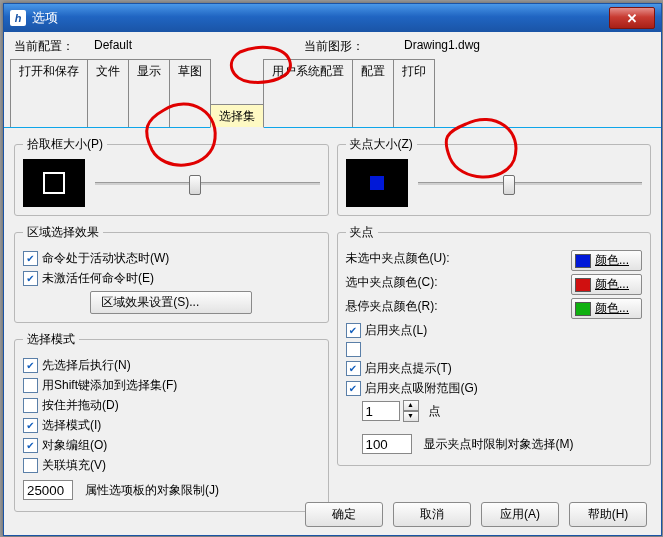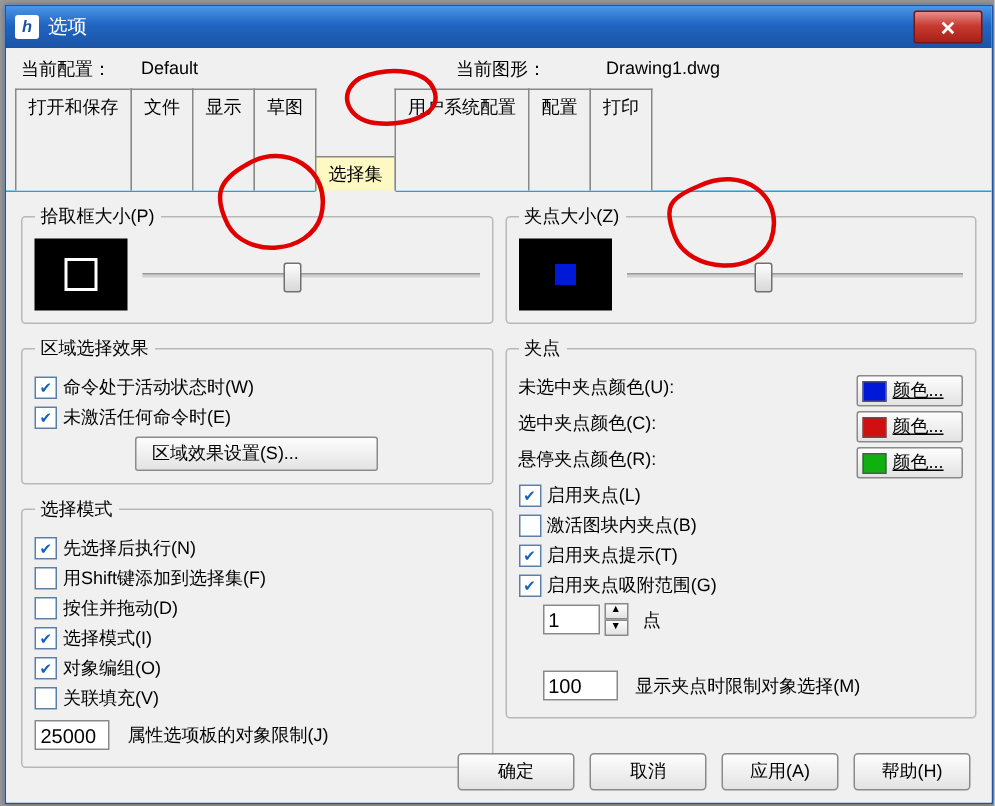--- a/index.html
+++ b/index.html
@@ -172,39 +172,38 @@
                 <span class="swatch" style="background:#10b010"></span>
                 <span>颜色...</span>
               </span>
           </div>
           <div class="chkline">
               <span class="chk on"></span>
               <span>启用夹点(L)</span>
             </div>
           <div class="chkline">
               <span class="chk"></span>
-              <span>激活图块内夹点(B)</span>
             </div>
           <div class="chkline">
               <span class="chk on"></span>
               <span>启用夹点提示(T)</span>
             </div>
           <div class="chkline">
               <span class="chk on"></span>
               <span>启用夹点吸附范围(G)</span>
             </div>
           <div class="chkline" style="margin-left:16px;">
             <input class="numbox" style="width: 30px;" value="1">
             <span class="spin">
                 <div>▲</div>
                 <div>▼</div>
               </span>
             <span style="margin-left:6px;">点</span>
           </div>
-          <div class="chkline" style="margin-left:16px; margin-top:23px;">
+          <div class="chkline" style="margin-left:16px; margin-top:12px;">
             <input class="numbox" value="100" style="">
             <span style="margin-left:8px;">显示夹点时限制对象选择(M)</span>
           </div>
         </fieldset>
       </div>
     </div>
 
     <div class="footer">
       <div class="btn">确定</div>
       <div class="btn">取消</div>

